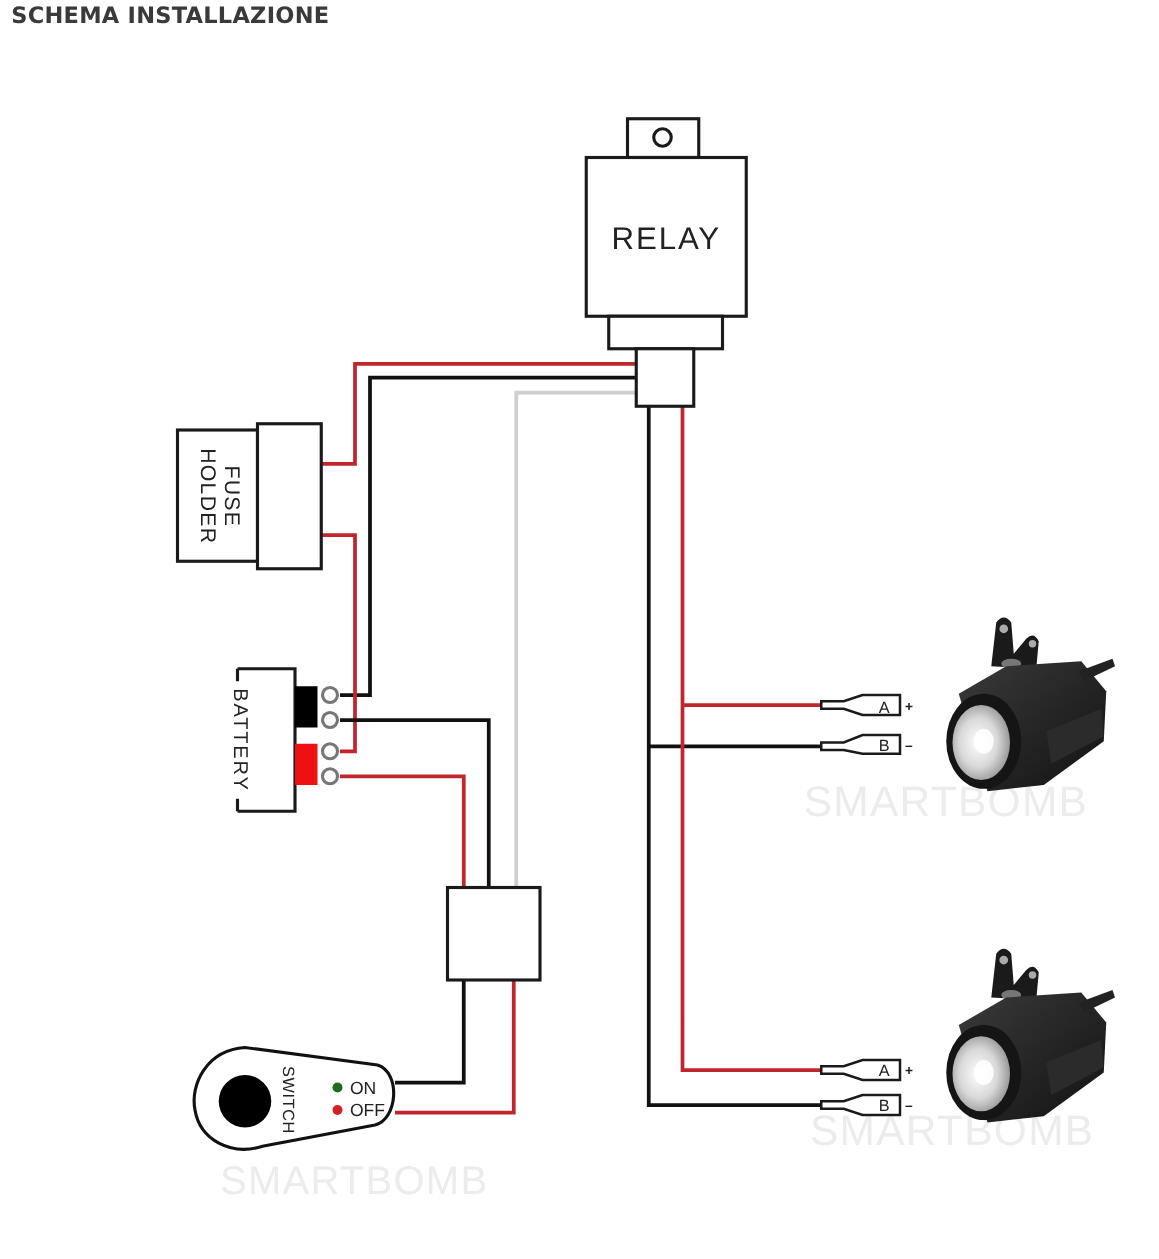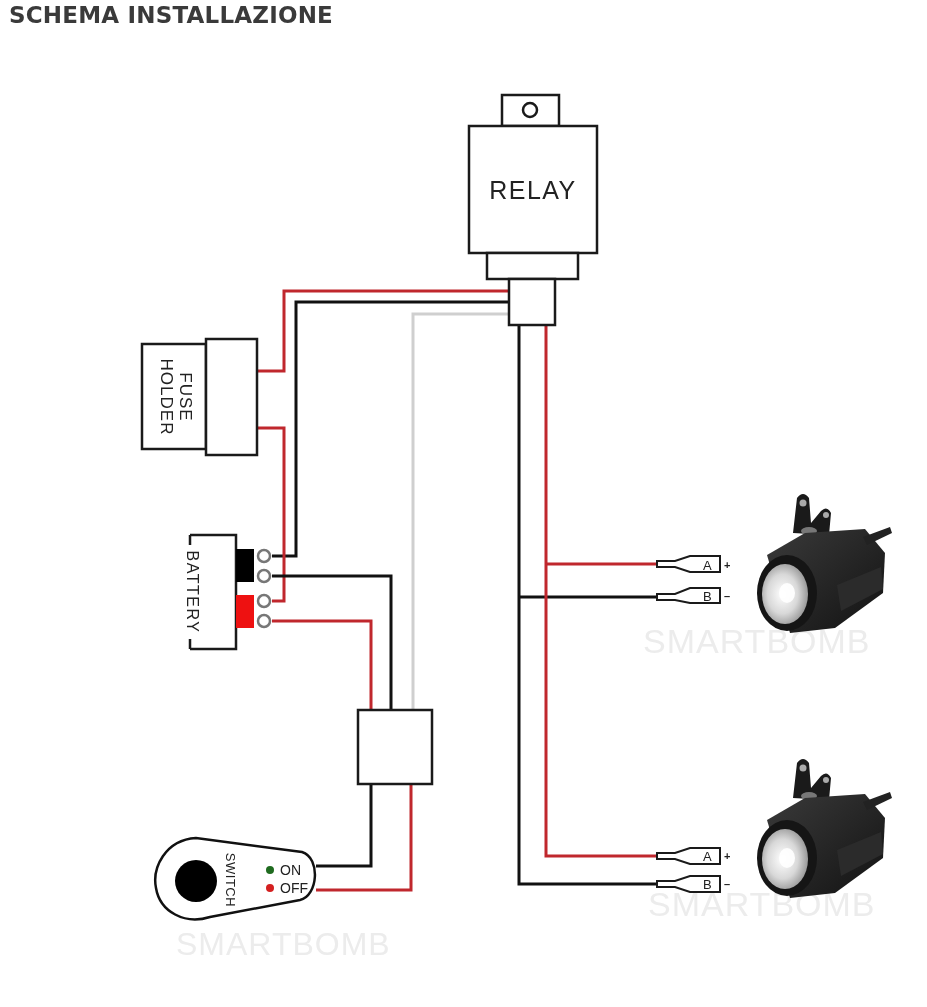--- a/index.html
+++ b/index.html
@@ -1,19 +1,19 @@
 <!DOCTYPE html>
 <html><head>
 <meta charset="utf-8">
 <style>
   html, body { margin: 0; padding: 0; background: #ffffff; }
   body { width: 927px; height: 1007px; position: relative; overflow: hidden; font-family: "DejaVu Sans", sans-serif; }
   #page-title {
     position: absolute; left: 9px; top: 2px; margin: 0;
-    font-family: "DejaVu Sans", sans-serif; font-weight: bold; font-size: 23px;
+    font-family: "DejaVu Sans", sans-serif; font-weight: bold; font-size: 18px;
     color: #3a3a3a; letter-spacing: 0.2px;
   }
   #diagram { position: absolute; left: 0; top: 0; }
   .lbl { font-family: "Liberation Sans", sans-serif; fill: #222; }
   .wm { font-family: "Liberation Sans", sans-serif; fill: #ececec; letter-spacing: 1px; }
 </style>
 </head>
 <body>
 
 <h1 id="page-title">SCHEMA INSTALLAZIONE</h1>

